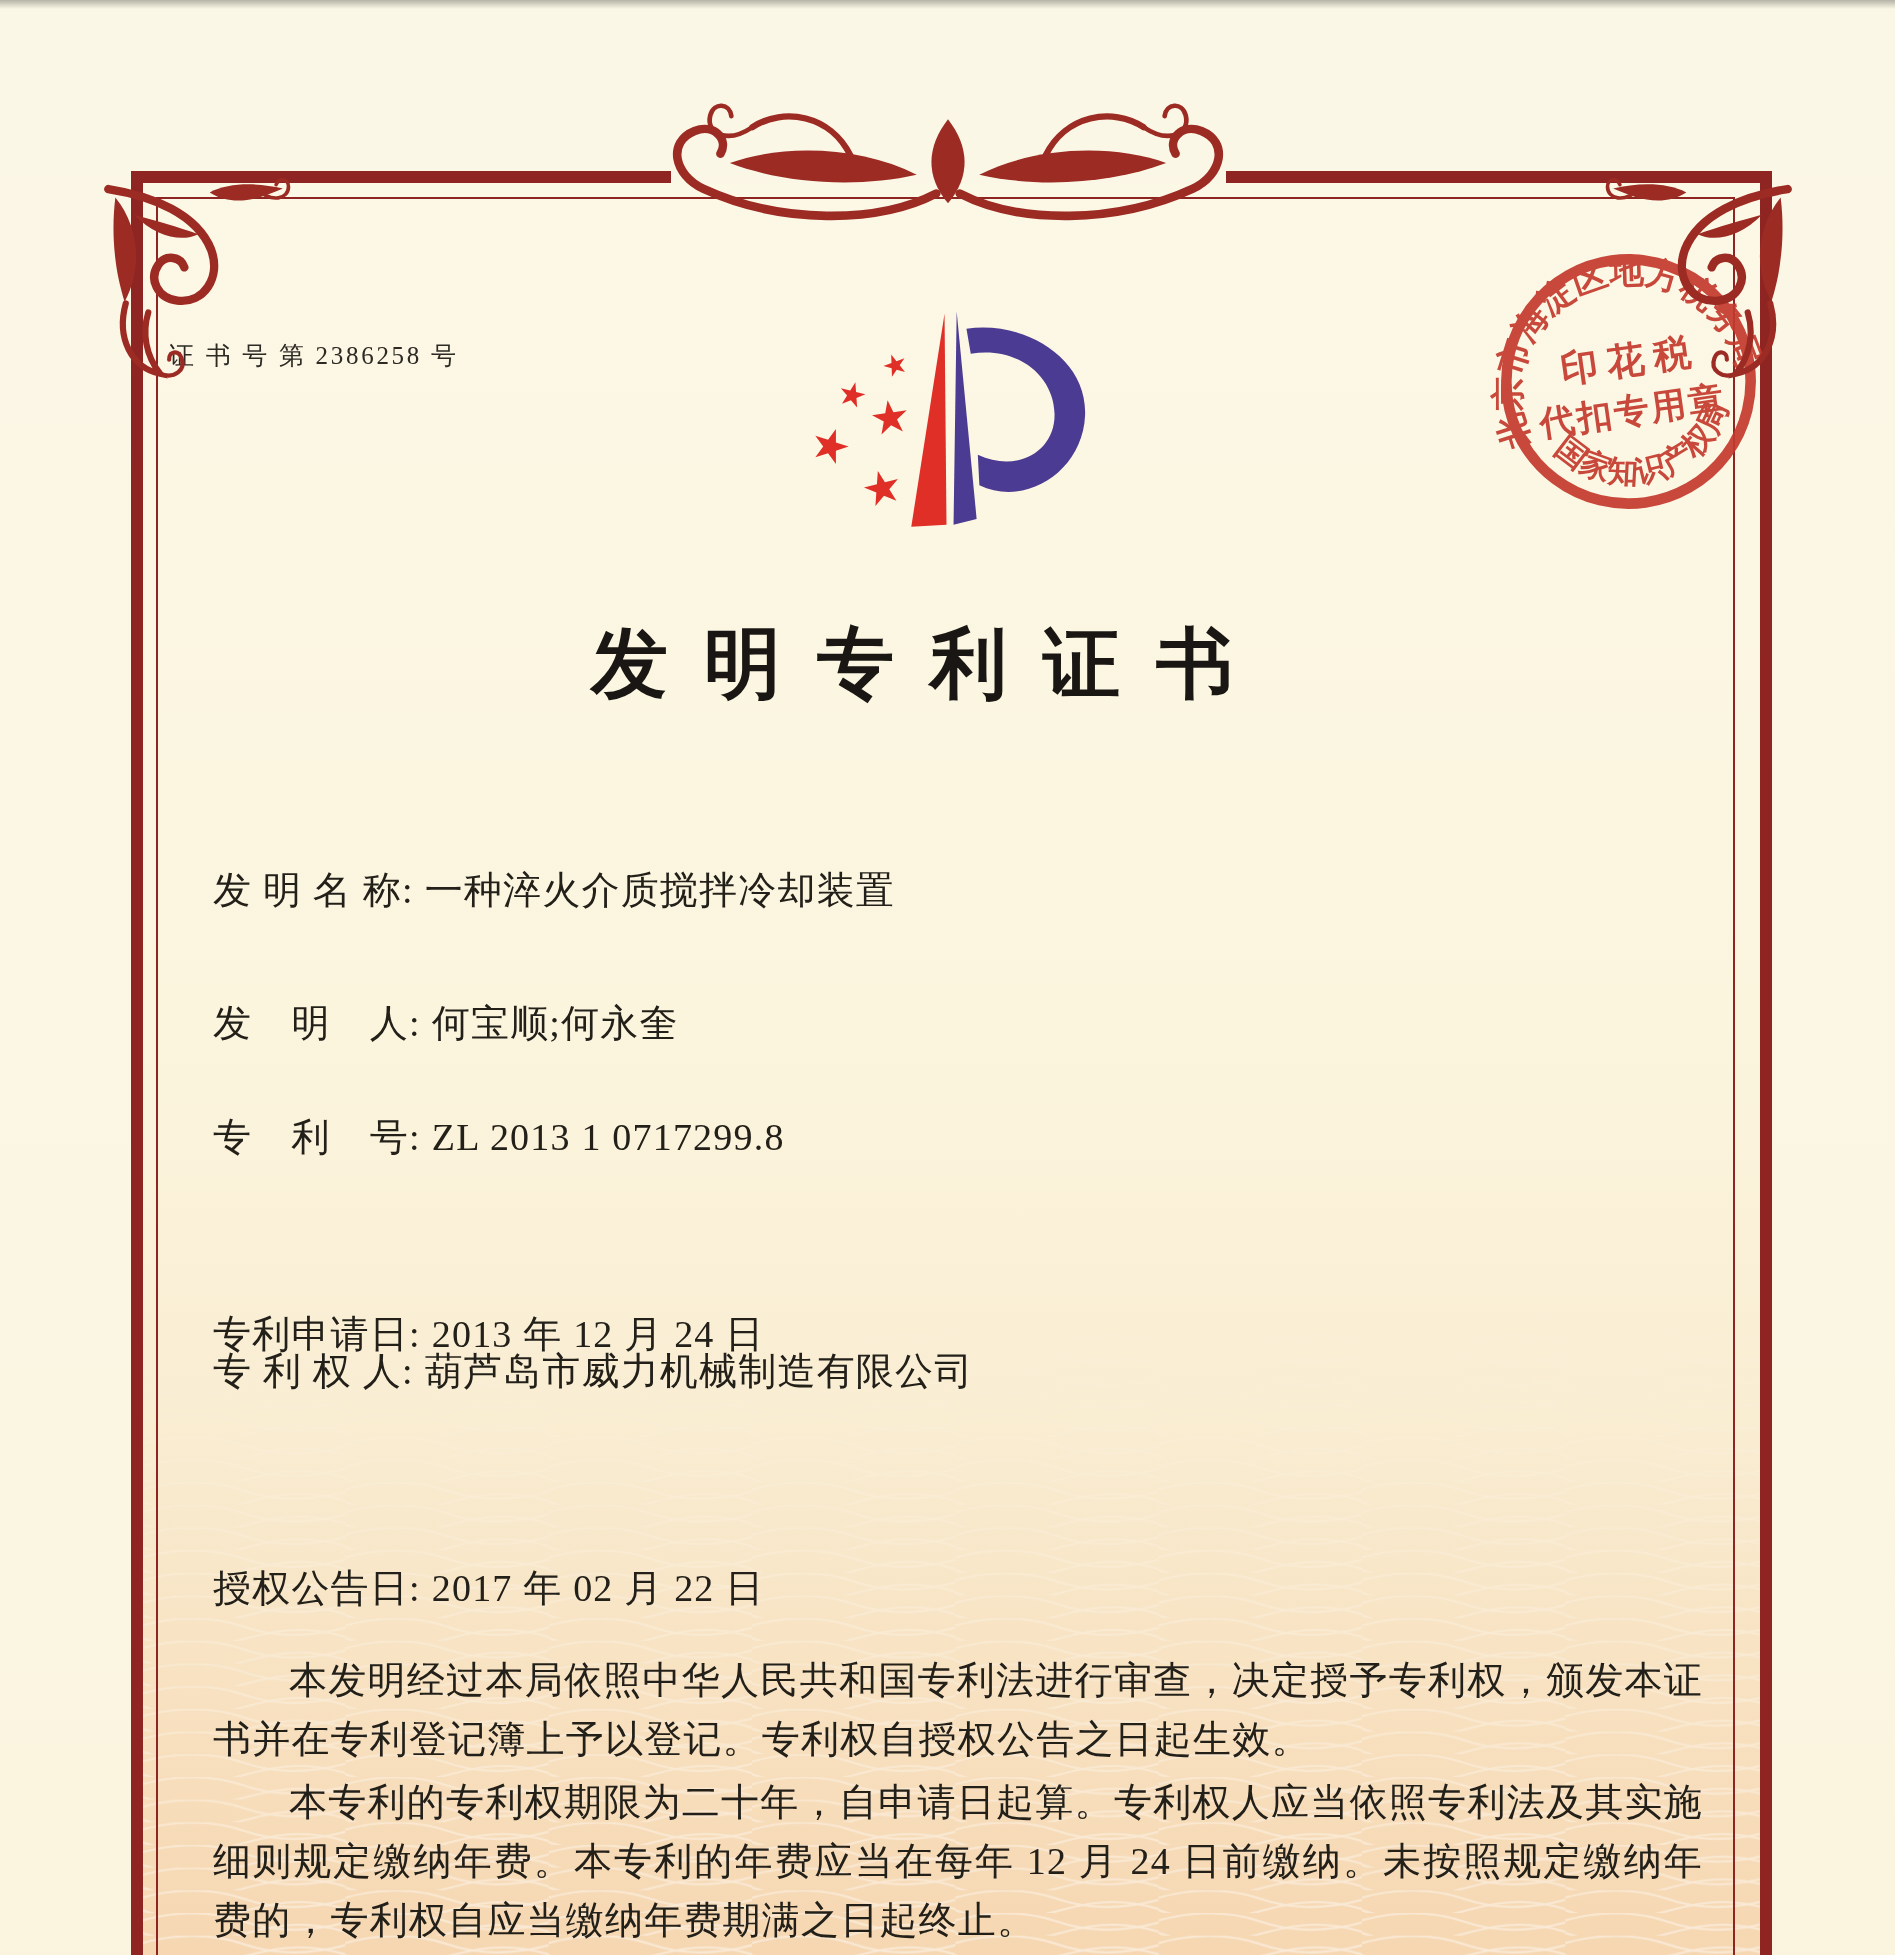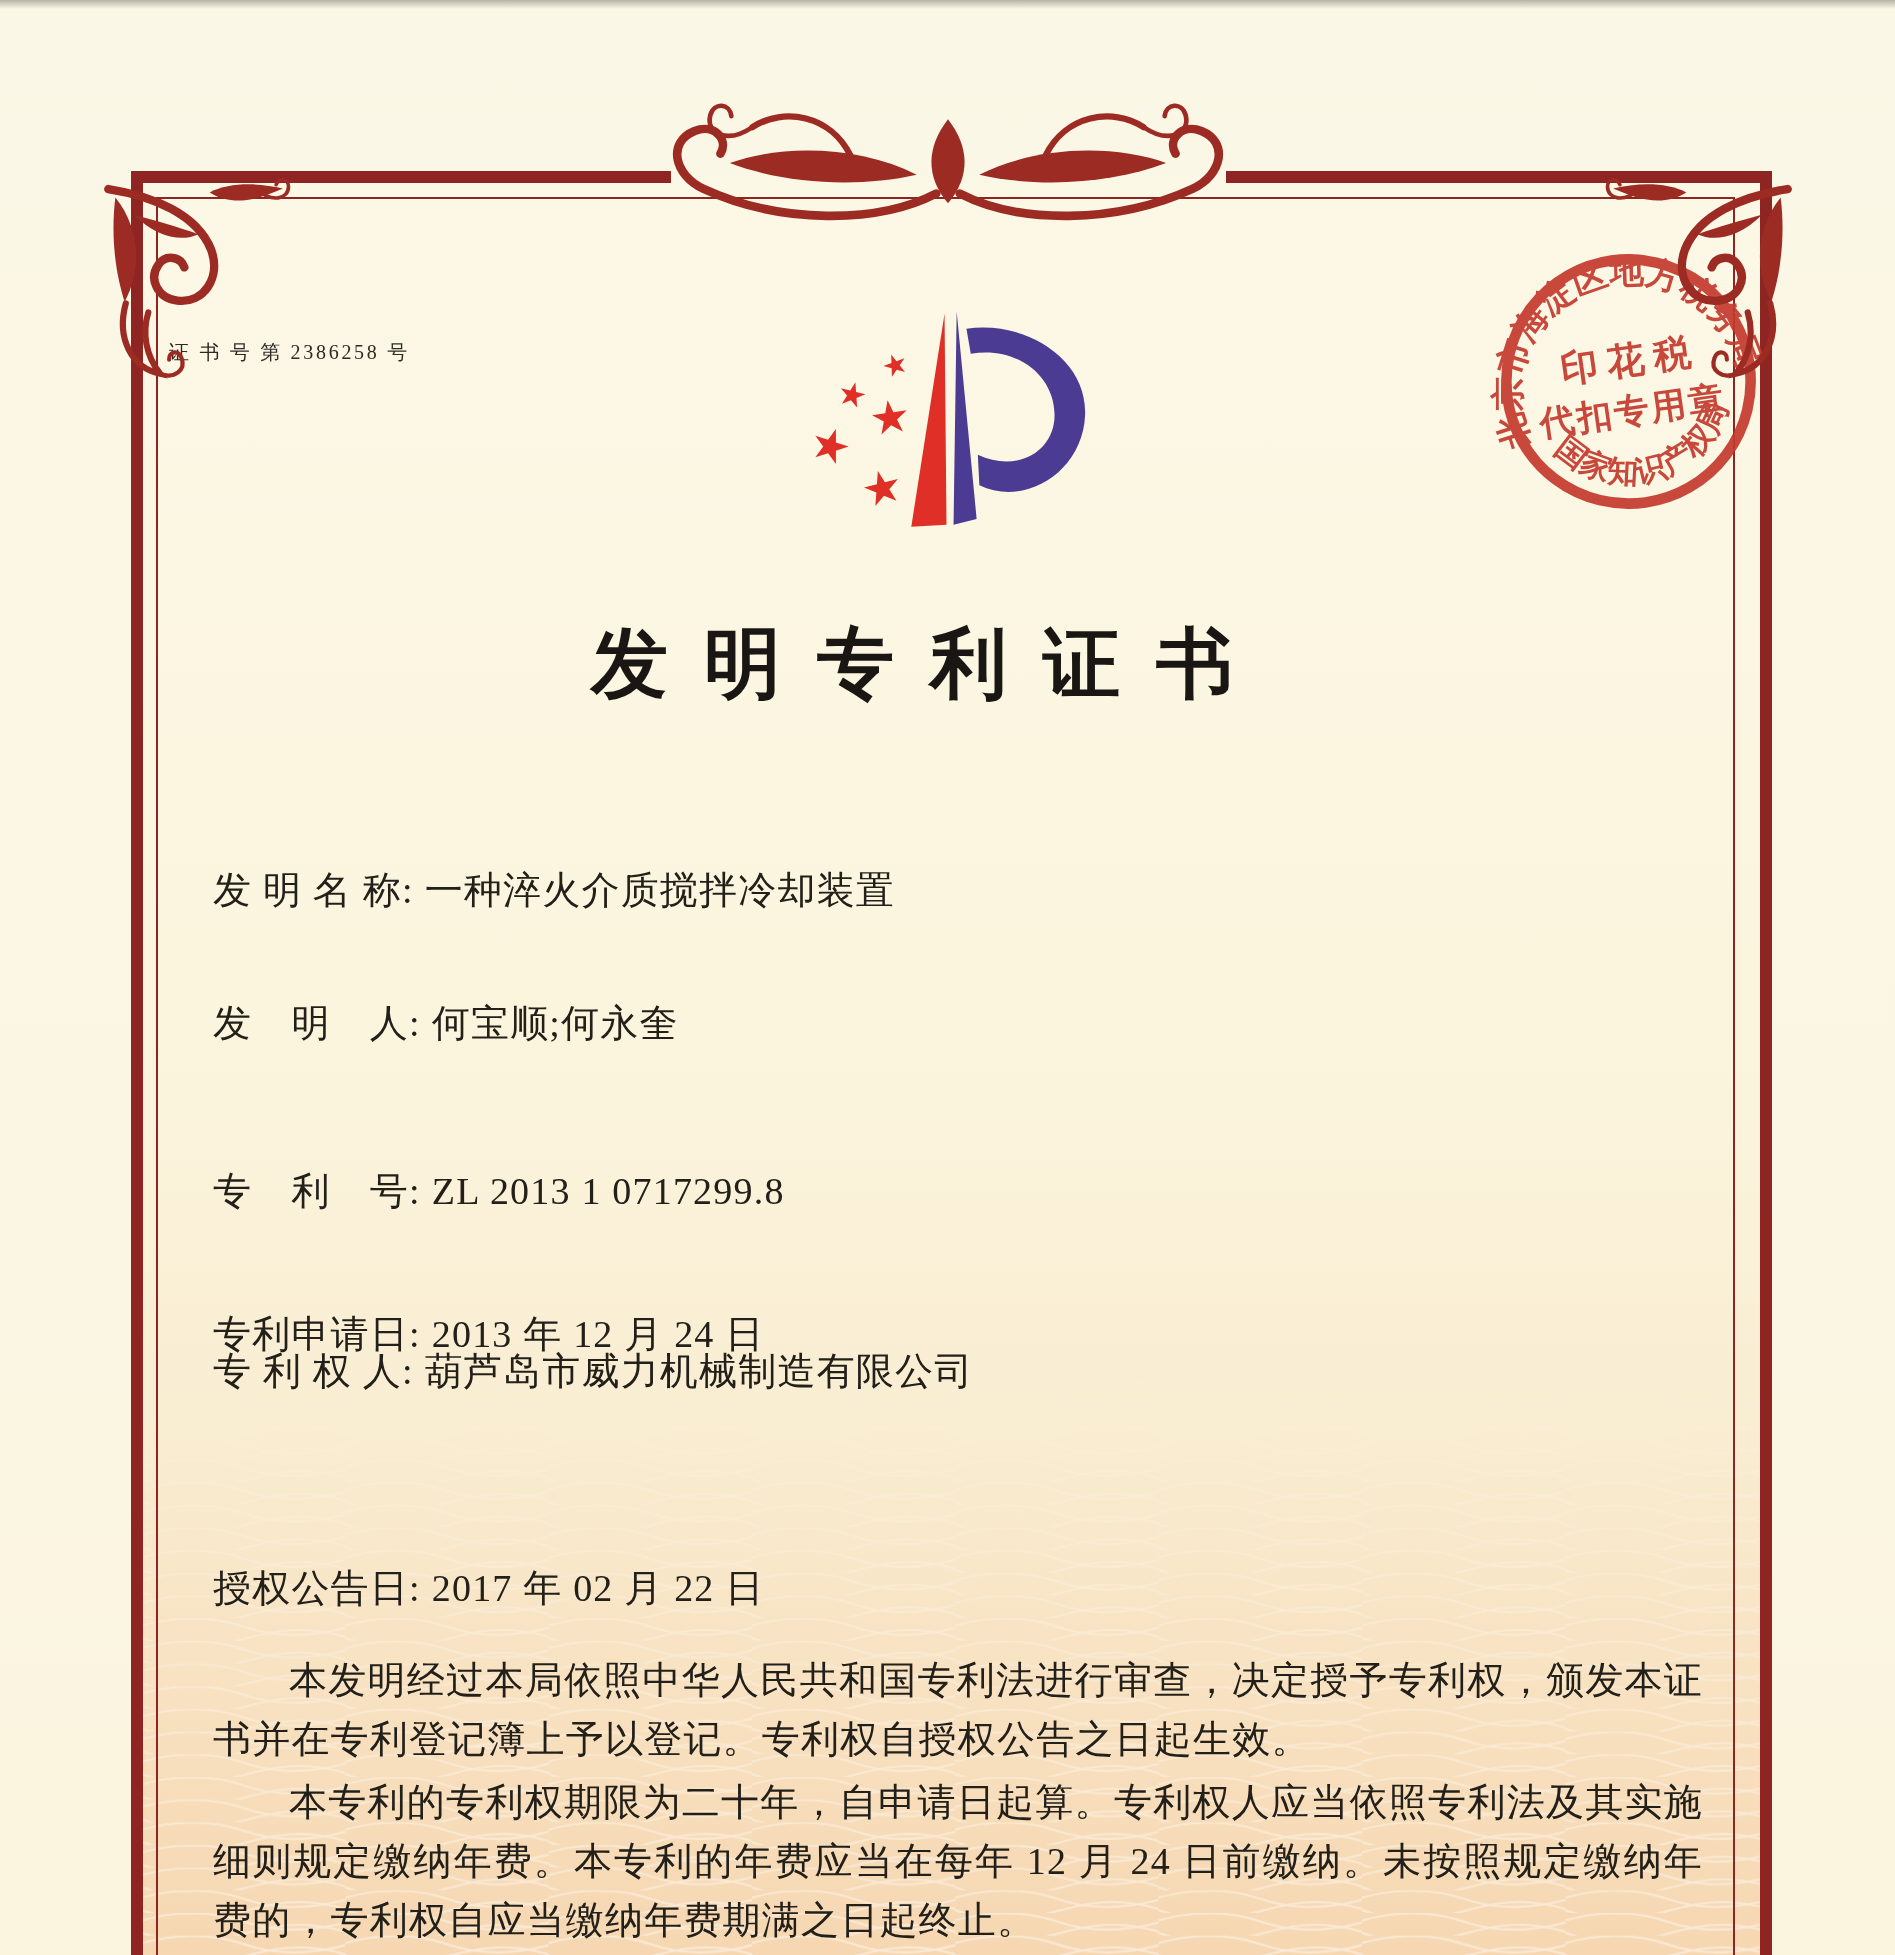--- a/index.html
+++ b/index.html
@@ -9,21 +9,21 @@
   .scan-edge-top{position:absolute;left:0;top:0;width:100%;height:8.6px;background:linear-gradient(180deg,#b5b3a6,rgba(181,179,166,0));}
   
   .inner-bg{position:absolute;left:142px;top:183px;width:1618px;height:2476px;
         background:linear-gradient(180deg,#fcf8e6 0%,#fbf5de 34%,#f9edd2 50%,#f7dcb9 66%,#f3cda4 82%,#f1c79b 100%);}
   .waves{position:absolute;left:0;top:1095px;width:1618px;height:1381px;
         -webkit-mask-image:linear-gradient(180deg,rgba(0,0,0,0) 0%,rgba(0,0,0,.45) 45%,#000 80%);
         mask-image:linear-gradient(180deg,rgba(0,0,0,0) 0%,rgba(0,0,0,.45) 45%,#000 80%);}
   
   .bd{position:absolute;background:#8e2522;}
   .bd-thin{position:absolute;border:2.7px solid #8e2522;left:156px;top:197px;width:1579px;height:2443px;box-sizing:border-box;}
-  .cert-number{position:absolute;left:169px;top:339px;font-size:20px;letter-spacing:2.7px;color:#2d2a24;}
+  .cert-number{position:absolute;left:169px;top:339px;font-size:25px;letter-spacing:2.7px;color:#2d2a24;}
   .title{position:absolute;left:0;top:613px;width:1896px;text-align:center;font-size:77px;font-weight:bold;
          letter-spacing:36px;margin-left:-18px;color:#191613;}
   .row{position:absolute;left:213px;font-size:38px;letter-spacing:1.2px;white-space:nowrap;color:#23201a;}
   .row .lbl{margin-right:11px;}
   .body-text{position:absolute;left:213px;top:1651px;width:1490px;font-size:38px;line-height:59px;
              text-align:justify;color:#23201a;letter-spacing:1.2px;}
   .body-text p{margin:0 0 3.9px 0;text-indent:2em;}
   .abs{position:absolute;}
   svg{display:block;}
 </style>
@@ -121,21 +121,21 @@
   </svg>
 
   <div class="title">发明专利证书</div>
 
   <div class="row" style="top:998px;">
     <span class="lbl">发　明　人:</span><span>何宝顺;何永奎</span>
   </div>
   <div class="row" style="top:865px;">
     <span class="lbl">发 明 名 称:</span><span>一种淬火介质搅拌冷却装置</span>
   </div>
-  <div class="row" style="top:1166px;">
+  <div class="row" style="top:1112px;">
     <span class="lbl">专　利　号:</span><span>ZL 2013 1 0717299.8</span>
   </div>
   <div class="row" style="top:1309px;font-family:Liberation Serif, serif;">
     <span class="lbl">专利申请日:</span><span>2013 年 12 月 24 日</span>
   </div>
   <div class="row" style="top:1346px;">
     <span class="lbl">专 利 权 人:</span><span>葫芦岛市威力机械制造有限公司</span>
   </div>
   <div class="row" style="top:1563px;text-align:right;">
     <span class="lbl">授权公告日:</span><span>2017 年 02 月 22 日</span>

